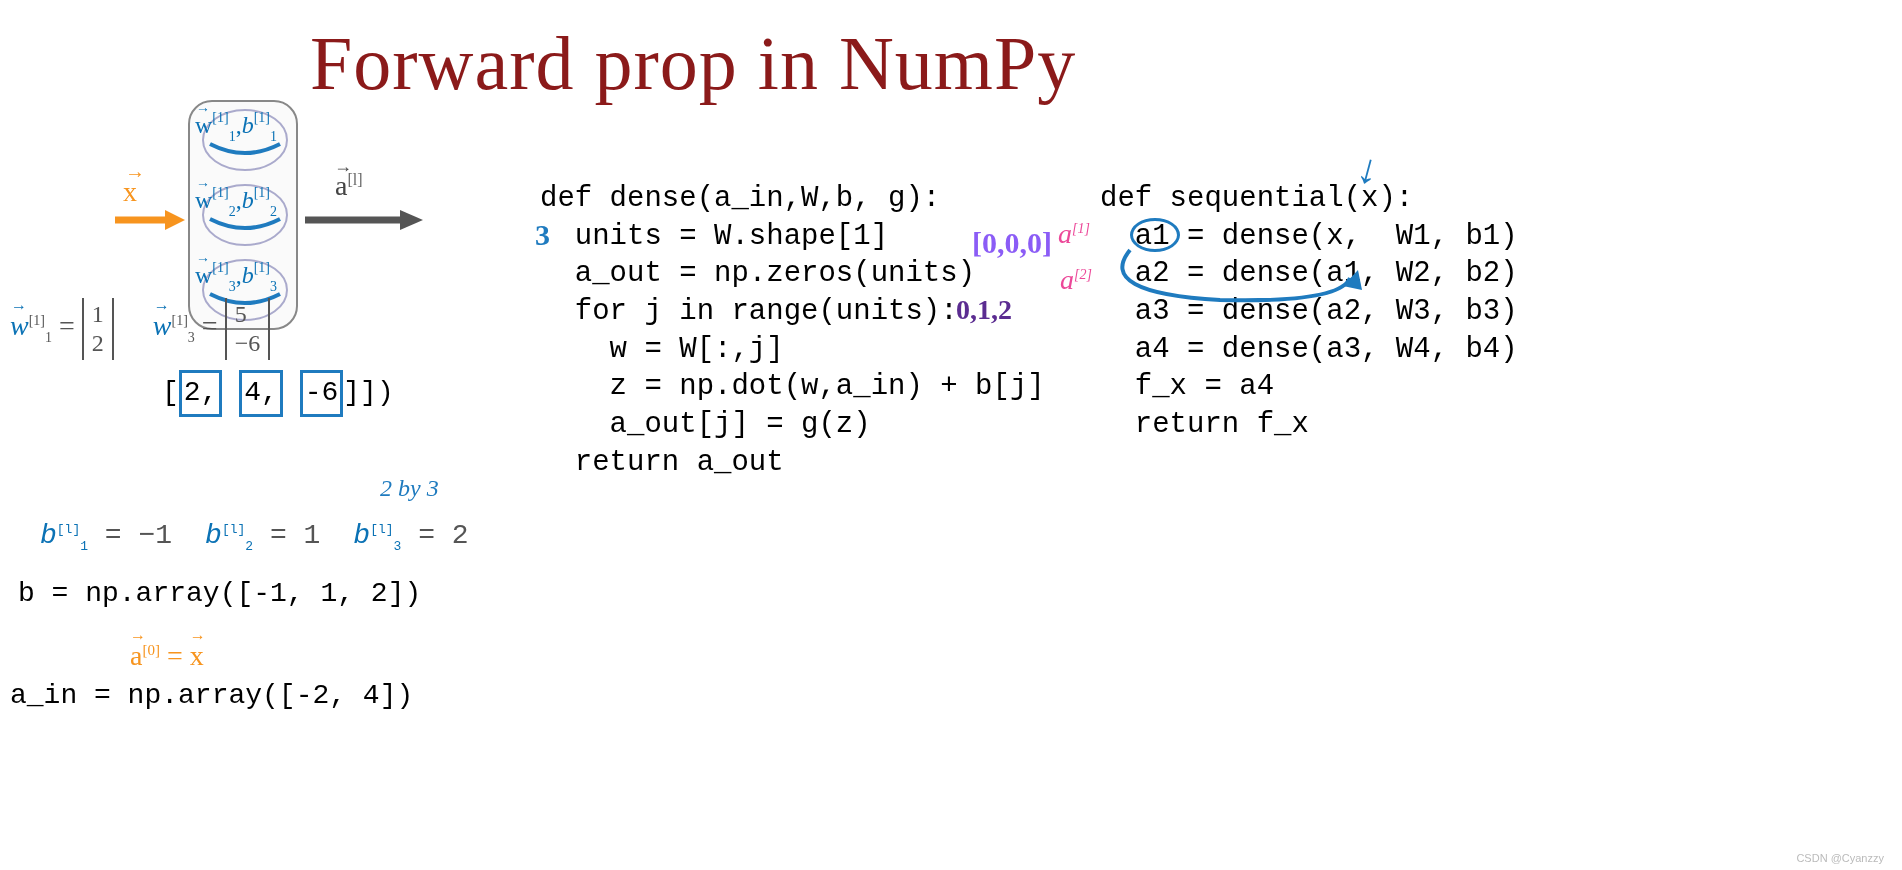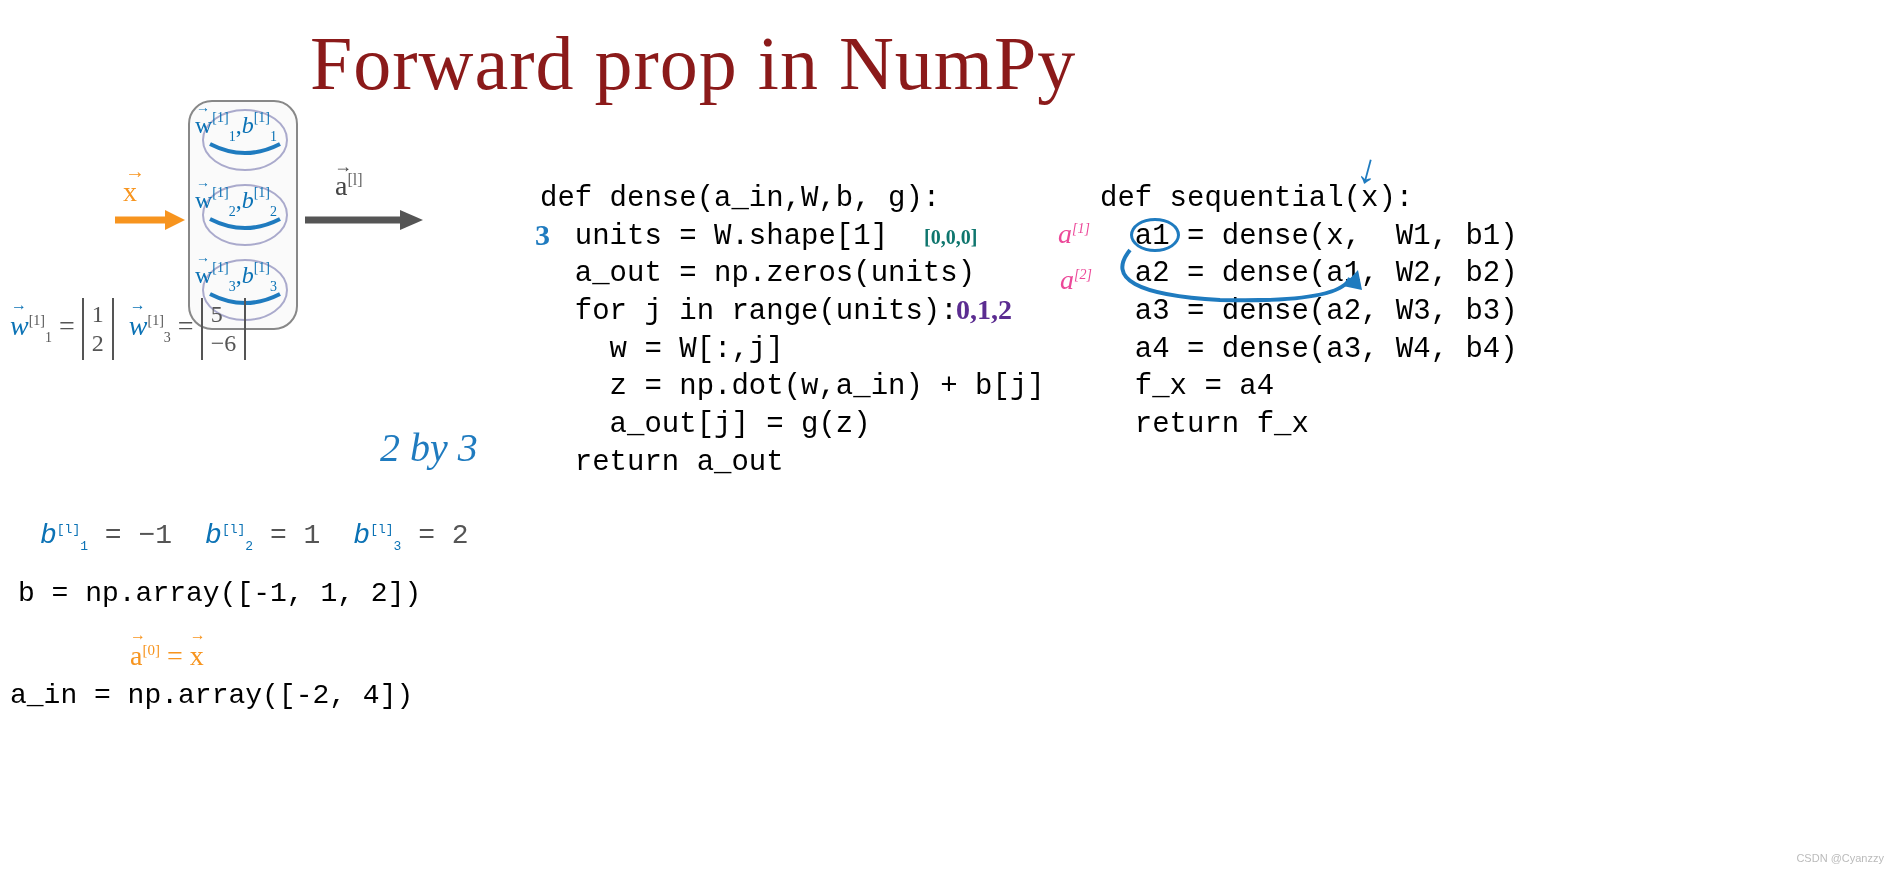--- a/index.html
+++ b/index.html
@@ -86,21 +86,21 @@
     }
     .neuron .sup { font-size: 14px; vertical-align: super; position: relative; top: -2px;}
     .neuron .sub { font-size: 14px; vertical-align: sub; position: relative; top: 2px;}
     .w-equations {
       position: absolute;
       top: 298px;
       left: 10px;
       font-family: serif;
       font-size: 28px;
     }
-    .w-eq { display: inline-block; margin-right: 8px; color: #0B72B5; }
+    .w-eq { display: inline-block; margin-right: 32px; color: #0B72B5; }
     .w-eq .wsym { font-style: italic; }
     .w-eq .arrow-over { position: relative; }
     .w-eq .arrow-over::before {
       content: "→";
       position: absolute;
       top: -14px;
       left: 1px;
       font-size: 16px;
     }
     .w-eq .sup { font-size: 14px; vertical-align: super; color: #555;}
@@ -125,24 +125,24 @@
     }
     .w-array { top: 370px; left: 78px; }
     .w-array .row { white-space: pre; }
     .col-box {
       border: 3px solid #1F7BBF;
       display: inline-block;
       padding: 0 2px;
     }
     .annotate-2by3 {
       position: absolute;
-      top: 424px;
+      top: 475px;
       left: 380px;
       color: #1F7BBF;
-      font-size: 40px;
+      font-size: 24px;
       font-family: 'Comic Sans MS', cursive;
       font-style: italic;
     }
     .b-eq {
       position: absolute;
       top: 518px;
       left: 40px;
       font-family: serif;
       font-size: 28px;
       color: #0B72B5;
@@ -182,24 +182,25 @@
     }
     .annotate-3 {
       position: absolute;
       color: #1F7BBF;
       font-size: 30px;
       font-family: 'Comic Sans MS', cursive;
       font-weight: bold;
     }
     .annotate-000 {
       position: absolute;
-      color: #0f766e;
-      font-size: 20px;
+      color: #8b5cf6;
+      font-size: 30px;
       font-family: 'Comic Sans MS', cursive;
       font-weight: bold;
+      margin-left: 48px;
     }
     .annotate-012 {
       position: absolute;
       color: #5B2C91;
       font-size: 28px;
       font-family: 'Comic Sans MS', cursive;
       font-weight: bold;
     }
     .annotate-a1 {
       position: absolute;
@@ -276,20 +277,21 @@
   <span class="w-eq">
     <span class="arrow-over wsym">w</span><span class="sup">[1]</span><span class="sub">3</span> <span style="color:#555;">=</span>
     <span class="matrix">
         <span>5</span>
         <span>−6</span>
       </span>
   </span>
 </div>
 
 <div class="code-left w-array">
+  <div class="row">     <span>[</span><span class="col-box">2,</span> <span class="col-box">4,</span> <span class="col-box">-6</span><span>]])</span></div>
 </div>
 <div class="annotate-2by3">2 by 3</div>
 
 <div class="b-eq">
   <span class="item"><i>b</i><span class="sup">[l]</span><span class="sub">1</span> <span style="color:#555;">= −1</span></span>
   <span class="item"><i>b</i><span class="sup">[l]</span><span class="sub">2</span> <span style="color:#555;">= 1</span></span>
   <span class="item"><i>b</i><span class="sup">[l]</span><span class="sub">3</span> <span style="color:#555;">= 2</span></span>
 </div>
 
 <div class="b-array">b = np.array([-1, 1, 2])</div>

